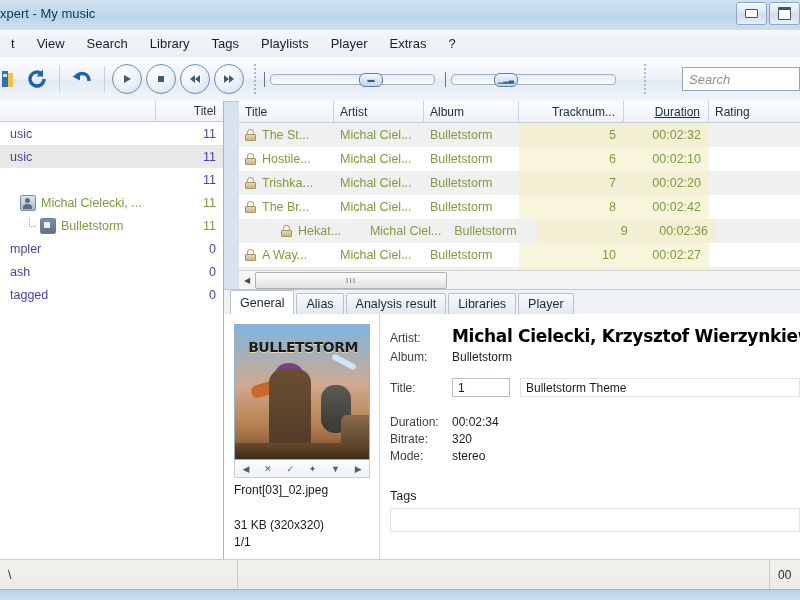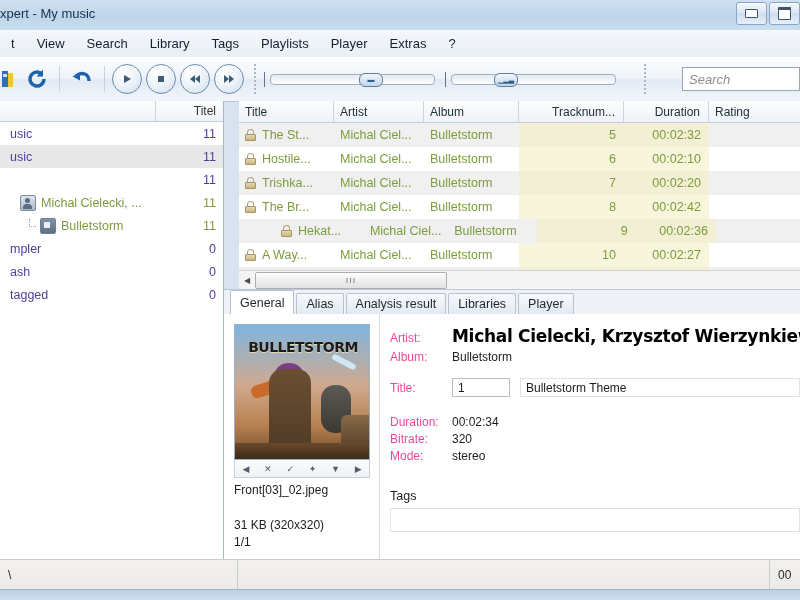--- a/index.html
+++ b/index.html
@@ -223,21 +223,21 @@
     display:flex;align-items:center;justify-content:space-around;
     color:#55606d;font-size:9px;
   }
   .art-file{margin-top:5px;font-size:12px;color:#1c1c1c;}
   .art-meta{margin-top:20px;font-size:12px;color:#1c1c1c;line-height:17px;}
   .fields{
     flex:1;padding:12px 0 0 10px;border-left:1px solid #d7dde5;box-sizing:border-box;
     overflow:hidden;
   }
   .frow{display:flex;align-items:baseline;margin-bottom:4px;}
-  .flabel{width:62px;font-size:12px;color:#ec4899;flex:none;}
+  .flabel{width:62px;font-size:12px;color:#404040;flex:none;}
   .fval-big{
     font-size:17px;font-weight:bold;color:#000;white-space:nowrap;
     font-family:"DejaVu Sans",sans-serif;letter-spacing:-0.3px;
   }
   .fval{font-size:12px;color:#1c1c1c;}
   .frow.title-row{margin-top:14px;align-items:center;}
   .inp-num{
     width:58px;height:19px;border:1px solid #b6bfc9;background:#fff;box-sizing:border-box;
     font-size:12px;color:#1c1c1c;display:flex;align-items:center;padding-left:5px;
   }
@@ -430,21 +430,21 @@
       <div class="tree-count c-purple">0</div>
     </div>
   </div>
 
   <div class="tracklist">
     <div class="tl-header">
       <div class="hc" style="width:95px;">Title</div>
       <div class="hc" style="width:90px;">Artist</div>
       <div class="hc" style="width:95px;">Album</div>
       <div class="hc num" style="width:105px;">Tracknum...</div>
-      <div class="hc num" style="width:85px;">Duration</div>
+      <div class="hc num" style="width:85px;text-decoration:underline;">Duration</div>
       <div class="hc" style="width:106px;">Rating</div>
     </div>
 
     <div class="tl-row alt">
       <div class="cell" style="width:95px;">
         <span class="lock">
             <span class="shackle"></span>
             <span class="body"></span>
           </span>
         <span>The St...</span>

